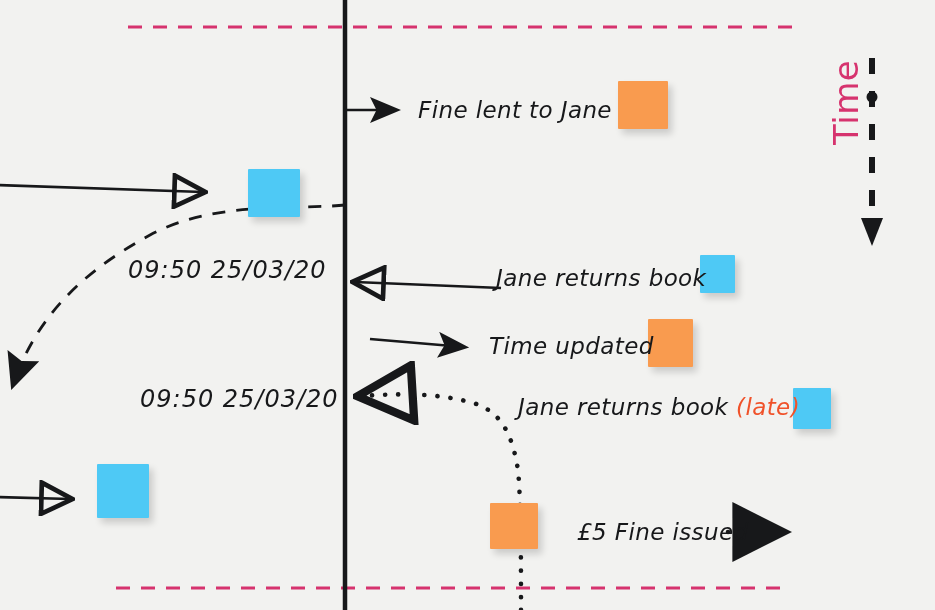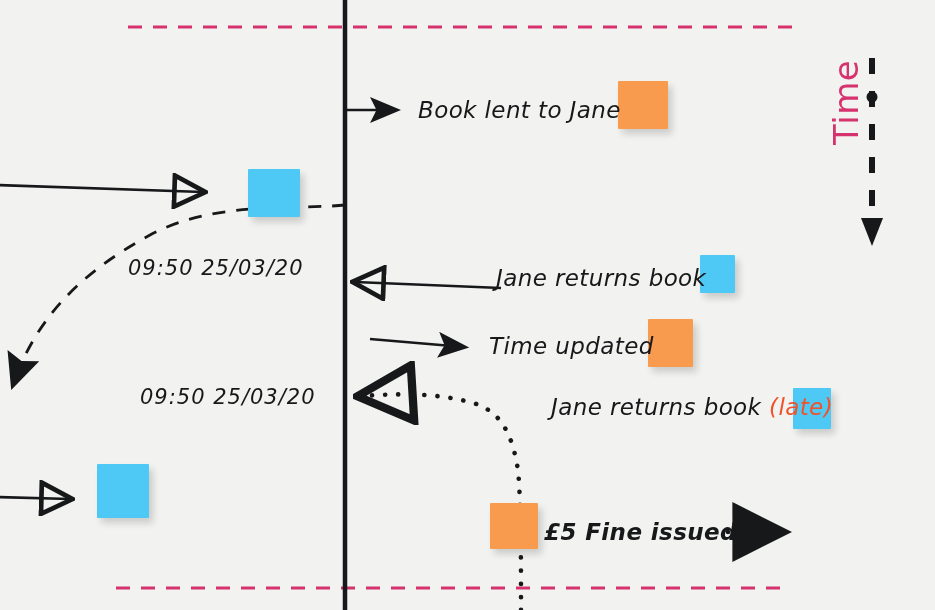--- a/index.html
+++ b/index.html
@@ -18,21 +18,21 @@
 
   .hand{
     position:absolute;
     font-family:"DejaVu Sans", sans-serif;
     font-style:italic;
     color:#17181a;
     white-space:nowrap;
     letter-spacing:.4px;
   }
   .hand.lbl{font-size:23px;}
-  .hand.stamp{font-size:21px;letter-spacing:1px;}
+  .hand.stamp{font-size:24px;letter-spacing:1px;}
   .late{color:#f0522a;}
 
   .timeword{
     position:absolute;
     color:#d6336e;
     font-family:"DejaVu Sans", sans-serif;
     font-size:34px;
     font-weight:400;
     letter-spacing:.5px;
     transform-origin:0 0;
@@ -100,31 +100,31 @@
   <div class="note blue" style="left:700px;top:255px;width:35px;height:38px;"></div>
 
   <div class="note orange" style="left:648px;top:319px;width:45px;height:48px;"></div>
 
   <div class="note blue" style="left:793px;top:388px;width:38px;height:41px;"></div>
 
   <div class="note blue" style="left:97px;top:464px;width:52px;height:54px;"></div>
 
   <div class="note orange" style="left:490px;top:503px;width:48px;height:46px;"></div>
 
-  <div class="hand lbl" style="left:418px;top:97px;">Book lent to Jane</div>
+  <div class="hand lbl" style="left:418px;top:97px;">Fine lent to Jane</div>
 
   <div class="hand stamp" style="left:128px;top:256px;">09:50 25/03/20</div>
 
   <div class="hand lbl" style="left:496px;top:265px;">Jane returns book</div>
 
   <div class="hand lbl" style="left:489px;top:333px;">Time updated</div>
 
   <div class="hand stamp" style="left:140px;top:385px;">09:50 25/03/20</div>
 
-  <div class="hand lbl" style="left:518px;top:394px;margin-left:33px;">
+  <div class="hand lbl" style="left:518px;top:394px;">
     <span>Jane returns book </span><span class="late">(late)</span>
   </div>
 
-  <div class="hand lbl" style="left:544px;top:519px;font-weight:bold;">£5 Fine issued</div>
+  <div class="hand lbl" style="left:577px;top:519px;">£5 Fine issued</div>
 
   <div class="timeword" style="left:826px;top:145px;">Time</div>
 
 </div>
 
 </body></html>

